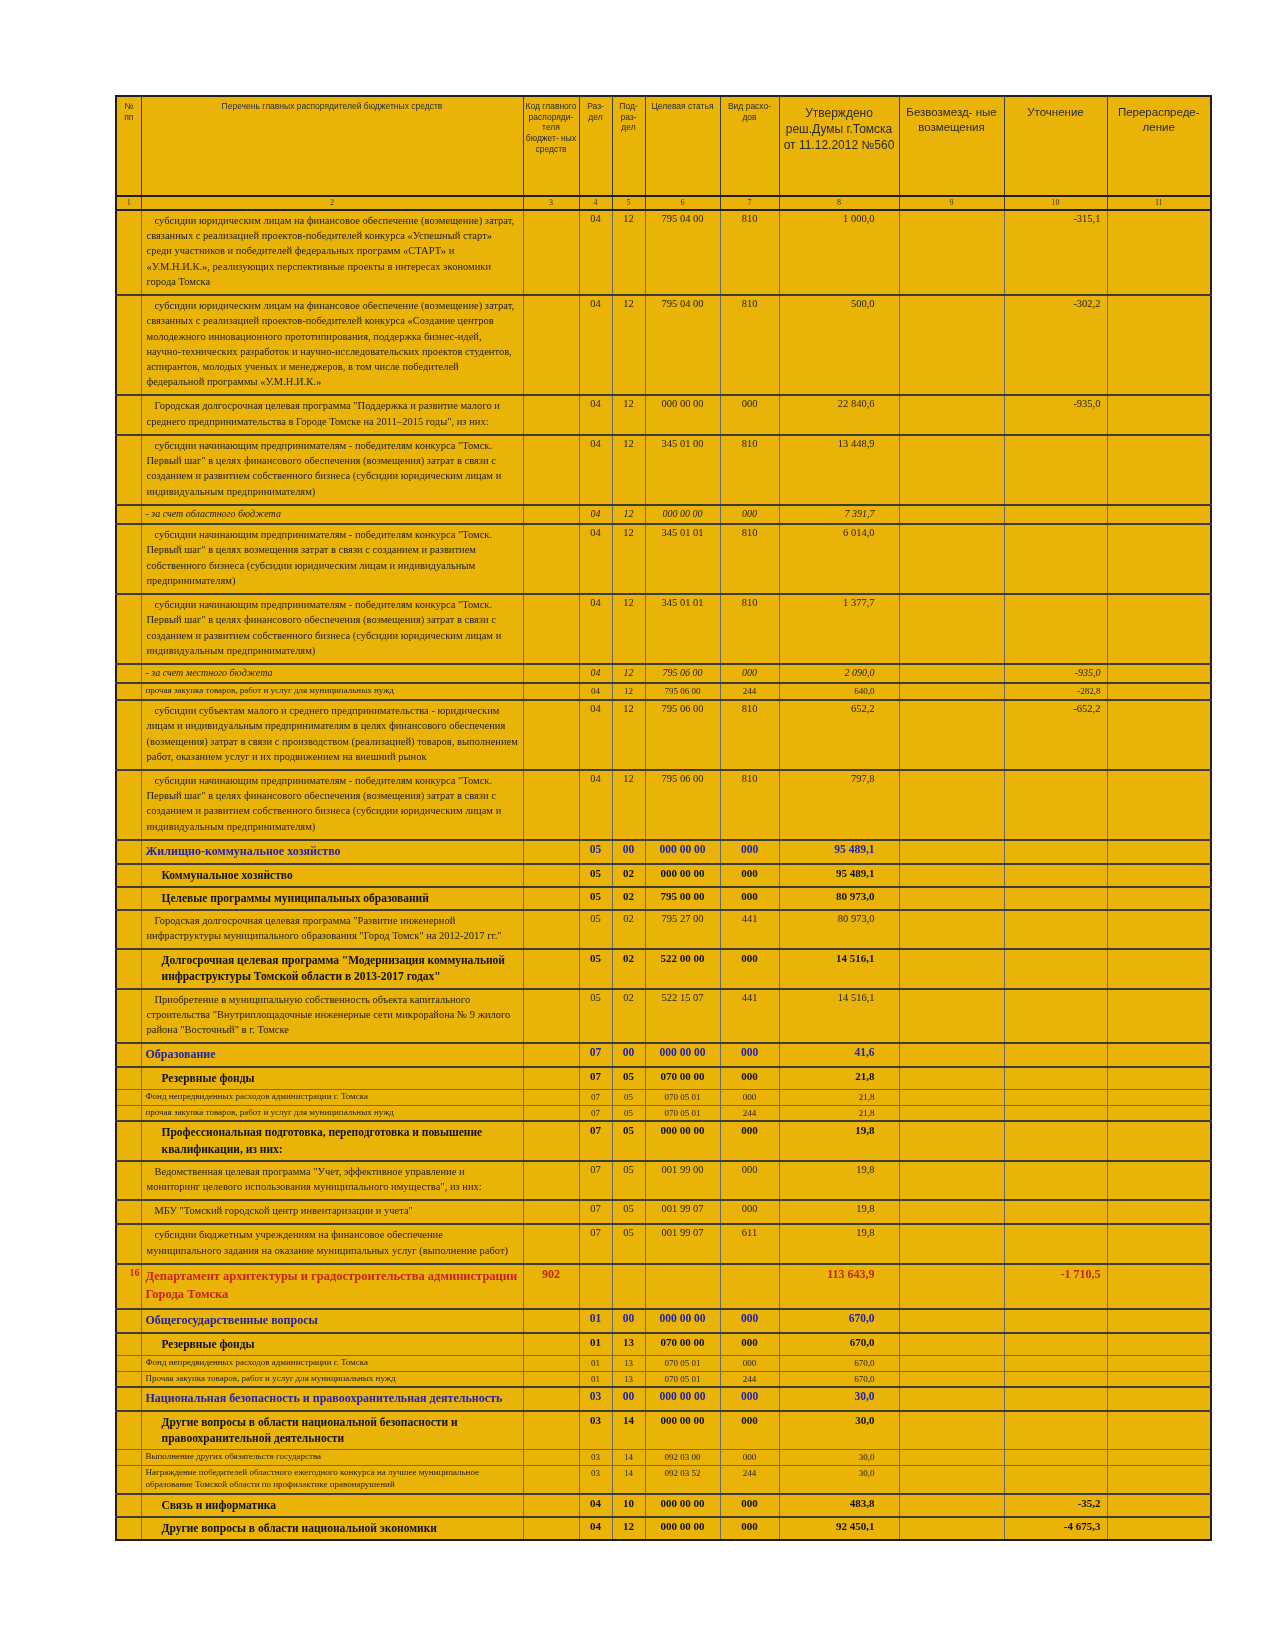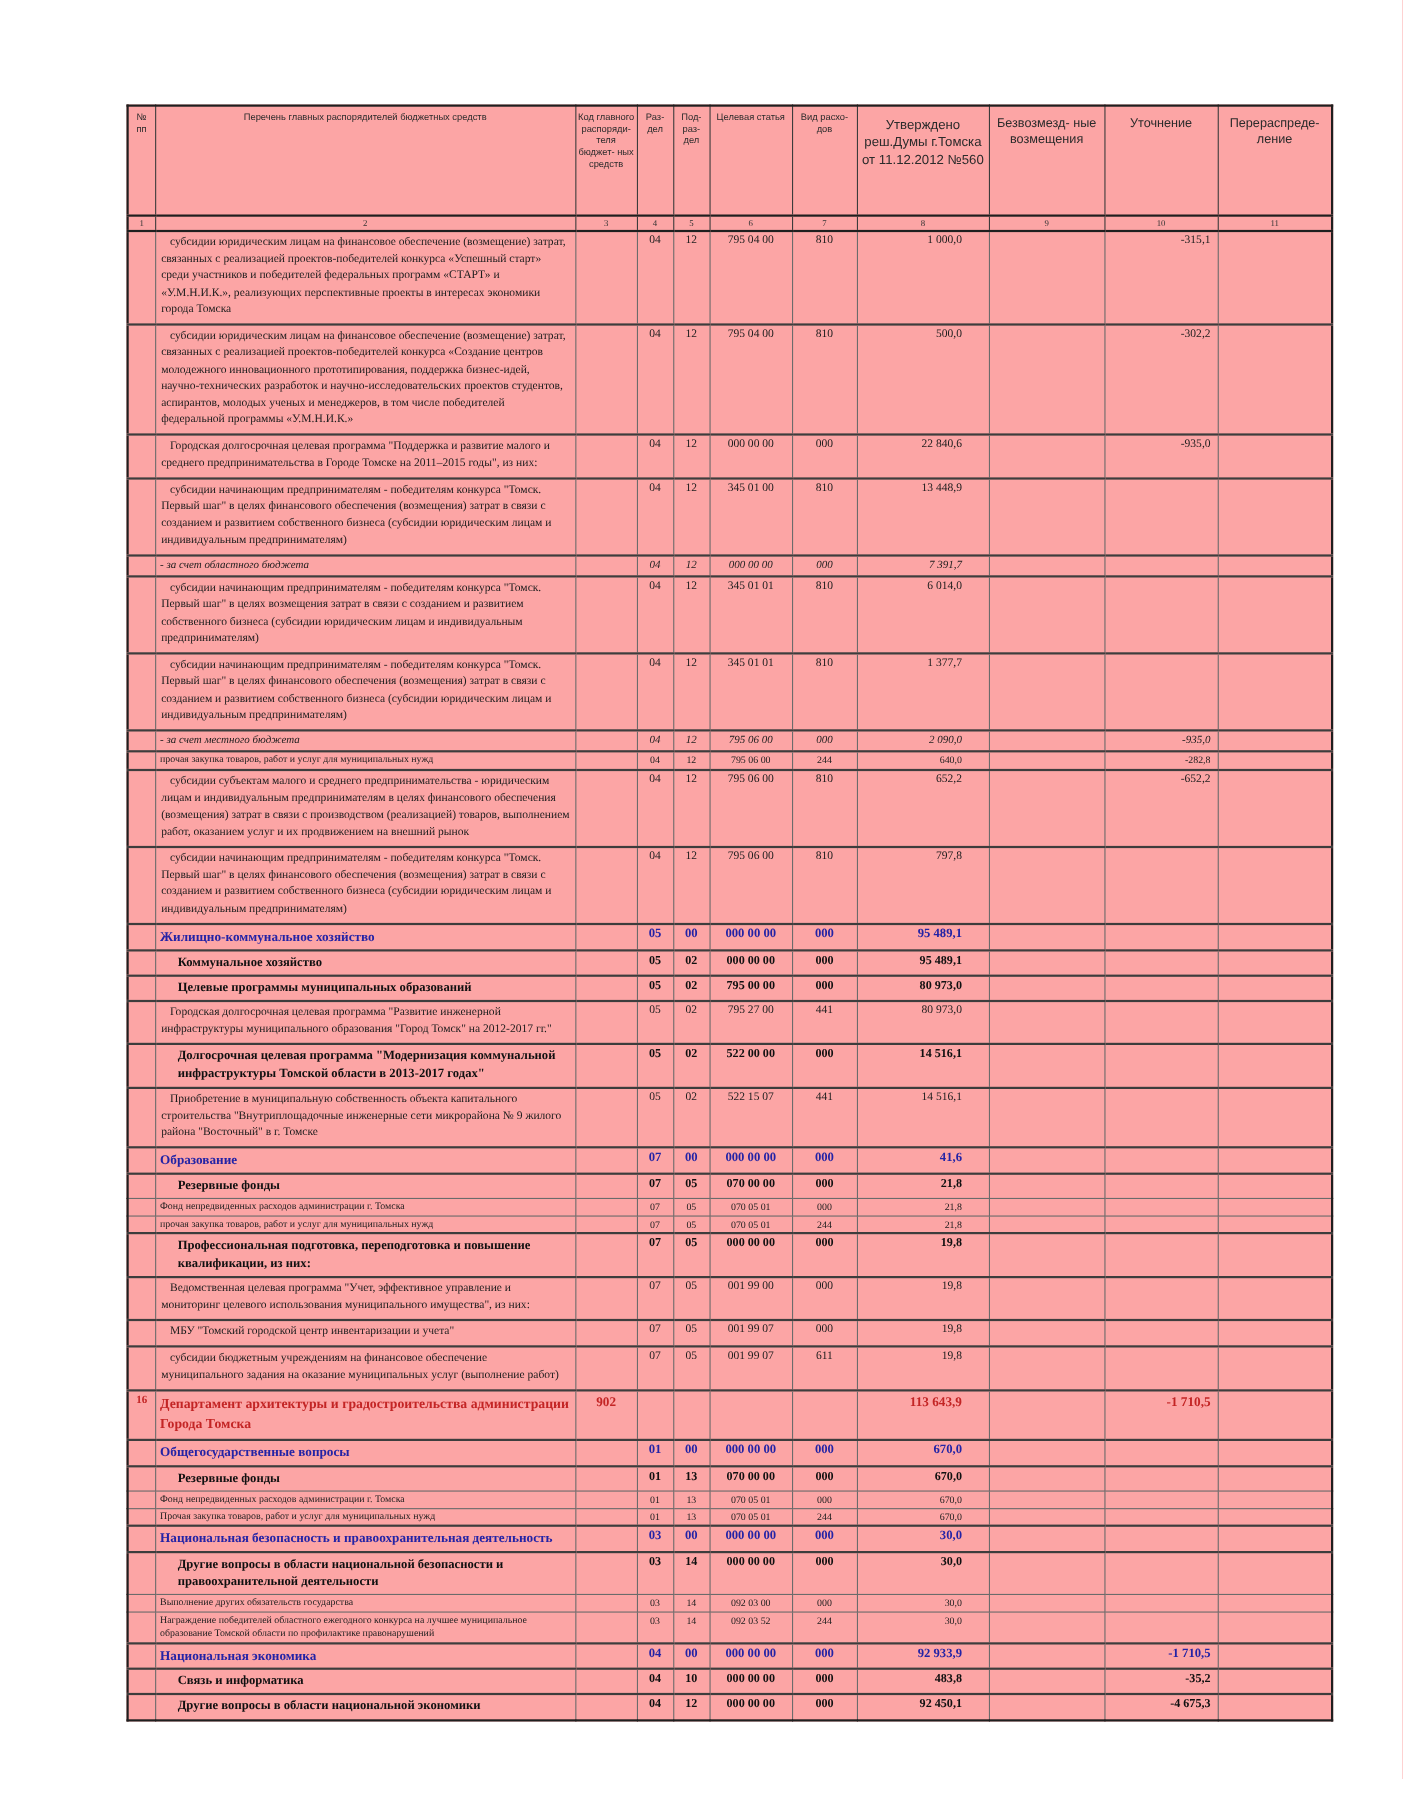--- a/index.html
+++ b/index.html
@@ -2,21 +2,21 @@
 <html><head>
 <meta charset="utf-8">
 <style>
   html,body{margin:0;padding:0;}
   body{
     width:1275px;height:1650px;overflow:hidden;background:#ffffff;
     font-family:"Liberation Serif", serif;color:#1d1d1d;
     position:relative;
   }
   #sheet{position:absolute;left:115px;top:95px;width:1095px;}
-  table{border-collapse:collapse;table-layout:fixed;width:1095px;background:#fca5a5;}
+  table{border-collapse:collapse;table-layout:fixed;width:1095px;background:#eab308;}
   td{border:1px solid #6b6b6b;vertical-align:top;overflow:hidden;word-wrap:break-word;}
   table{border:2px solid #1f1f1f;}
   
   thead td{
     font-family:"Liberation Sans", sans-serif;color:#2b2b2b;
     text-align:center;vertical-align:top;padding:4px 2px 2px 2px;
     font-size:8.5px;line-height:1.25;border:1px solid #3c3c3c;
   }
   thead tr.colnums td{
     font-family:"Liberation Serif", serif;font-size:8px;padding:1px 0;
@@ -41,21 +41,21 @@
   tr.r-section-blue td{color:#2323a6;font-weight:bold;}
   tr.r-section-blue td.c-name{font-size:12px;line-height:1.4;padding:2px 3px 3px 4px;}
   tr.r-section-blue td.c-num,tr.r-section-blue td.c-app,tr.r-section-blue td.c-adj{font-size:11.5px;}
   tr.r-section-bold td{color:#101010;font-weight:bold;}
   tr.r-section-bold td.c-name{font-size:11.5px;line-height:1.4;padding:2px 3px 3px 20px;margin-top:30px;}
   tr.r-section-bold td.c-num,tr.r-section-bold td.c-app,tr.r-section-bold td.c-adj{font-size:11px;}
   tr.r-dept-red td{color:#c32525;font-weight:bold;}
   tr.r-dept-red td.c-name{font-size:12.5px;line-height:1.5;padding:2px 3px 4px 4px;}
   tr.r-dept-red td.c-num,tr.r-dept-red td.c-app,tr.r-dept-red td.c-adj{font-size:12px;}
   tr.heavy td{border-top:2px solid #3d3d3d;}
-  td.c-rownum{text-align:center;font-size:10px;padding-top:2px;margin-top:20px;}
+  td.c-rownum{text-align:right;font-size:10px;padding-top:2px;margin-top:20px;}
 </style>
 </head>
 <body>
 
 <div id="sheet">
   <table>
     <colgroup>
       <col style="width:25px">
         <col style="width:382px">
         <col style="width:56px">
@@ -532,33 +532,20 @@
           <td class="c-num"></td>
           <td class="c-num">03</td>
           <td class="c-num">14</td>
           <td class="c-num">092 03 52</td>
           <td class="c-num">244</td>
           <td class="c-app">30,0</td>
           <td class="c-adj"></td>
           <td class="c-adj"></td>
           <td class="c-adj"></td>
         </tr>
-        <tr class="r-section-blue heavy">
-          <td class="c-rownum"></td>
-          <td class="c-name">Национальная экономика</td>
-          <td class="c-num"></td>
-          <td class="c-num">04</td>
-          <td class="c-num">00</td>
-          <td class="c-num">000 00 00</td>
-          <td class="c-num">000</td>
-          <td class="c-app">92 933,9</td>
-          <td class="c-adj"></td>
-          <td class="c-adj">-1 710,5</td>
-          <td class="c-adj"></td>
-        </tr>
         <tr class="r-section-bold heavy">
           <td class="c-rownum"></td>
           <td class="c-name">Связь и информатика</td>
           <td class="c-num"></td>
           <td class="c-num">04</td>
           <td class="c-num">10</td>
           <td class="c-num">000 00 00</td>
           <td class="c-num">000</td>
           <td class="c-app">483,8</td>
           <td class="c-adj"></td>

